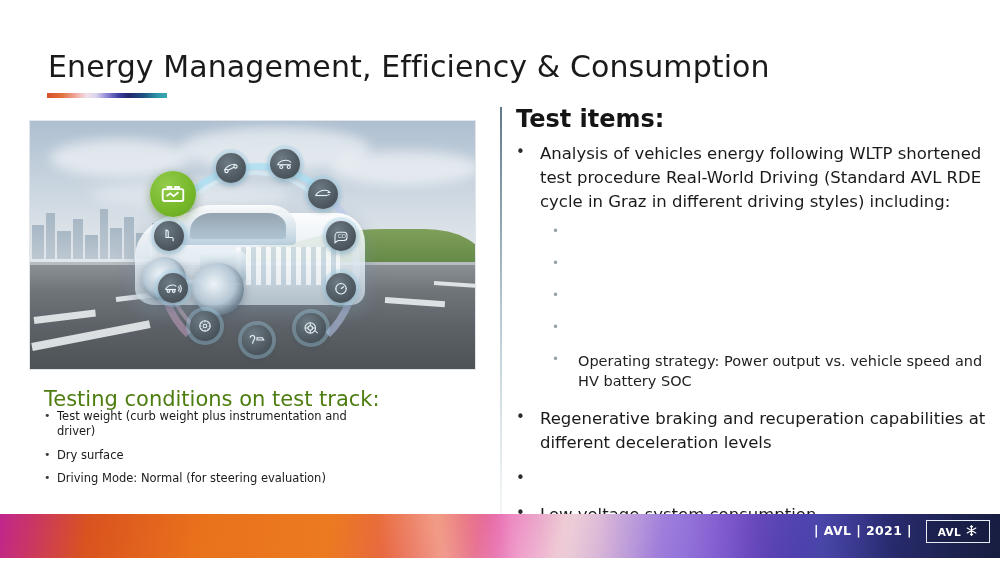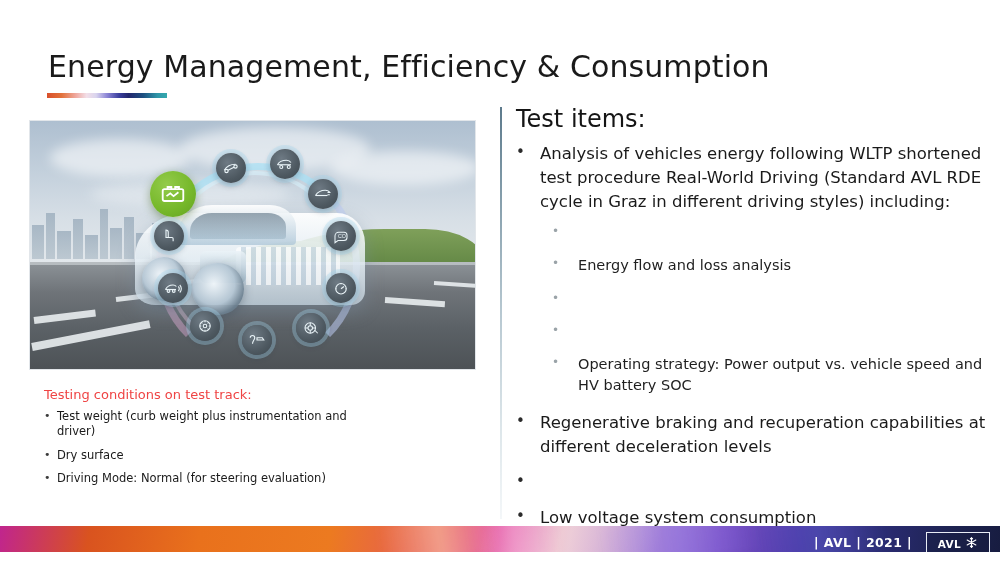--- a/index.html
+++ b/index.html
@@ -206,22 +206,22 @@
     display: flex; align-items: center; justify-content: center;
     box-shadow: 0 3px 10px rgba(60,95,25,.45);
     color: #ffffff;
   }
   .badge-main svg { width: 26px; height: 26px; }
 
   
   .cap-head {
     position: absolute;
     left: 44px; top: 387px;
-    font-size: 13px;
-    color: #ef4444;
+    font-size: 21px;
+    color: #4d7c0f;
   }
   .cap-list {
     position: absolute;
     left: 44px; top: 409px;
     width: 330px;
   }
   .cap-item {
     display: flex;
     font-size: 11.5px;
     line-height: 1.33;
@@ -240,21 +240,21 @@
   .divider {
     position: absolute;
     left: 500px; top: 107px;
     width: 2px; height: 412px;
     background: linear-gradient(180deg, #5d7a8c 0%, #7e98a6 18%, #b7c8d1 50%, #dde6ea 78%, #f4f7f9 100%);
   }
   .rt-head {
     position: absolute;
     left: 516px; top: 105px;
     font-size: 24px;
-    font-weight: normal;
+    font-weight: bold;
     color: #151515;
   }
   .rt-list {
     position: absolute;
     left: 516px; top: 142px;
     width: 470px;
   }
   .rt-item {
     display: flex;
     font-size: 16.5px;
@@ -281,22 +281,22 @@
   .sub-item .bul {
     width: 26px;
     flex: 0 0 26px;
     color: #9aa3a8;
     font-size: 12px;
   }
 
   
   .footer {
     position: absolute;
-    left: 0; bottom: 10px;
-    width: 1000px; height: 26px;
+    left: 0; bottom: 4px;
+    width: 1000px; height: 44px;
     background:
       linear-gradient(105deg,
         rgba(255,255,255,0) 48%,
         rgba(255,240,215,.55) 56%,
         rgba(255,255,255,0) 66%),
       linear-gradient(100deg,
         #c0258e 0%,
         #d9531f 9%,
         #e9711c 20%,
         #ec7a20 33%,
@@ -518,21 +518,20 @@
     <span class="bul">•</span>
     <span>Analysis of vehicles energy following WLTP shortened test procedure Real-World Driving (Standard AVL RDE cycle in Graz in different driving styles) including:</span>
   </div>
 
   <div class="sub-list">
     <div class="sub-item">
       <span class="bul">•</span>
     </div>
     <div class="sub-item">
       <span class="bul">•</span>
-      <span>Energy flow and loss analysis</span>
     </div>
     <div class="sub-item">
       <span class="bul">•</span>
     </div>
     <div class="sub-item">
       <span class="bul">•</span>
     </div>
     <div class="sub-item">
       <span class="bul">•</span>
       <span>Operating strategy: Power output vs. vehicle speed and HV battery SOC</span>

